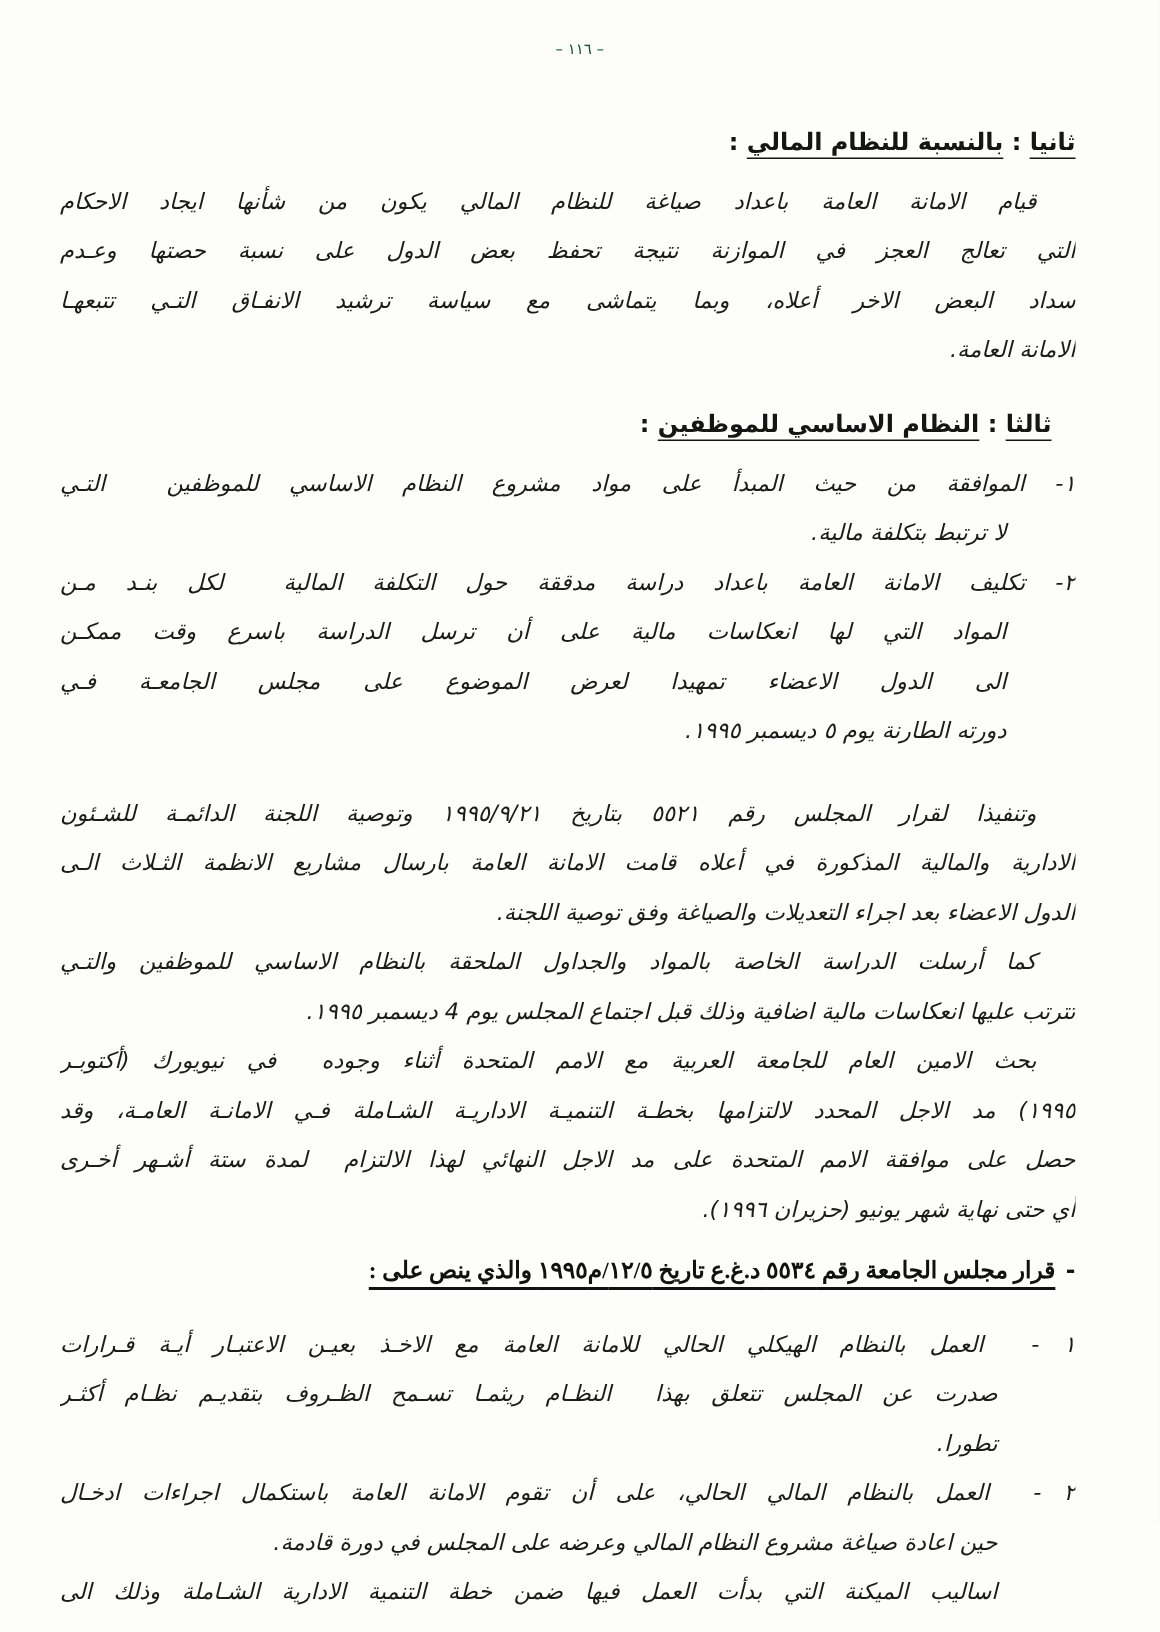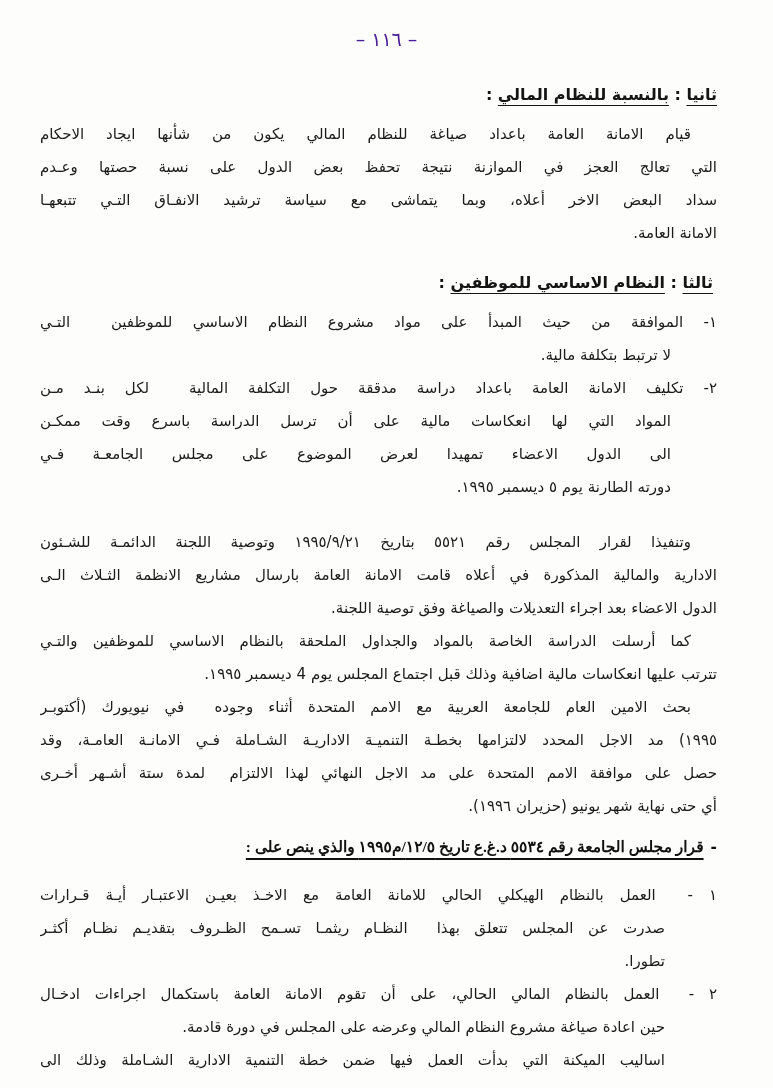--- a/index.html
+++ b/index.html
@@ -7,30 +7,30 @@
     width:773px;height:1088px;overflow:hidden;
     background:#e9e9e7;
     font-family:"DejaVu Sans",sans-serif;
   }
   .page{
     position:relative;width:773px;height:1088px;
     background:#fdfdfb;color:#1b1b1b;direction:rtl;
   }
   .pageno{
     position:absolute;top:28px;left:0;right:0;
-    text-align:center;font-size:19px;letter-spacing:2px;color:#4c1d95;
+    text-align:center;font-size:10px;letter-spacing:2px;color:#14532d;
   }
   .content{position:absolute;top:76px;right:56px;left:40px;}
   .sec-heading{font-size:16px;font-weight:bold;line-height:26px;color:#151515;}
   .sec-heading .u{text-decoration:underline;text-underline-offset:5px;text-decoration-thickness:1.4px;}
   .fin-heading{margin:6px 0 10px 0;}
-  .staff-heading{margin:20px 4px 10px 0;}
+  .staff-heading{margin:20px 16px 10px 0;}
   .line{
     font-size:15px;line-height:33px;height:33px;
-    text-align:right;white-space:pre-wrap;overflow:hidden;
+    text-align:right;white-space:pre-wrap;overflow:hidden;font-style:italic;
   }
   .full{text-align:justify;text-align-last:justify;}
   .indent{padding-right:26px;}
   .cont{padding-right:46px;}
   .d-cont{padding-right:52px;}
   .impl{margin-top:22px;}
   .decision-heading{
     margin:10px 0 18px 0;font-size:15.5px;font-weight:bold;line-height:28px;color:#111;
   }
   .decision-heading .dash{margin-left:7px;}

